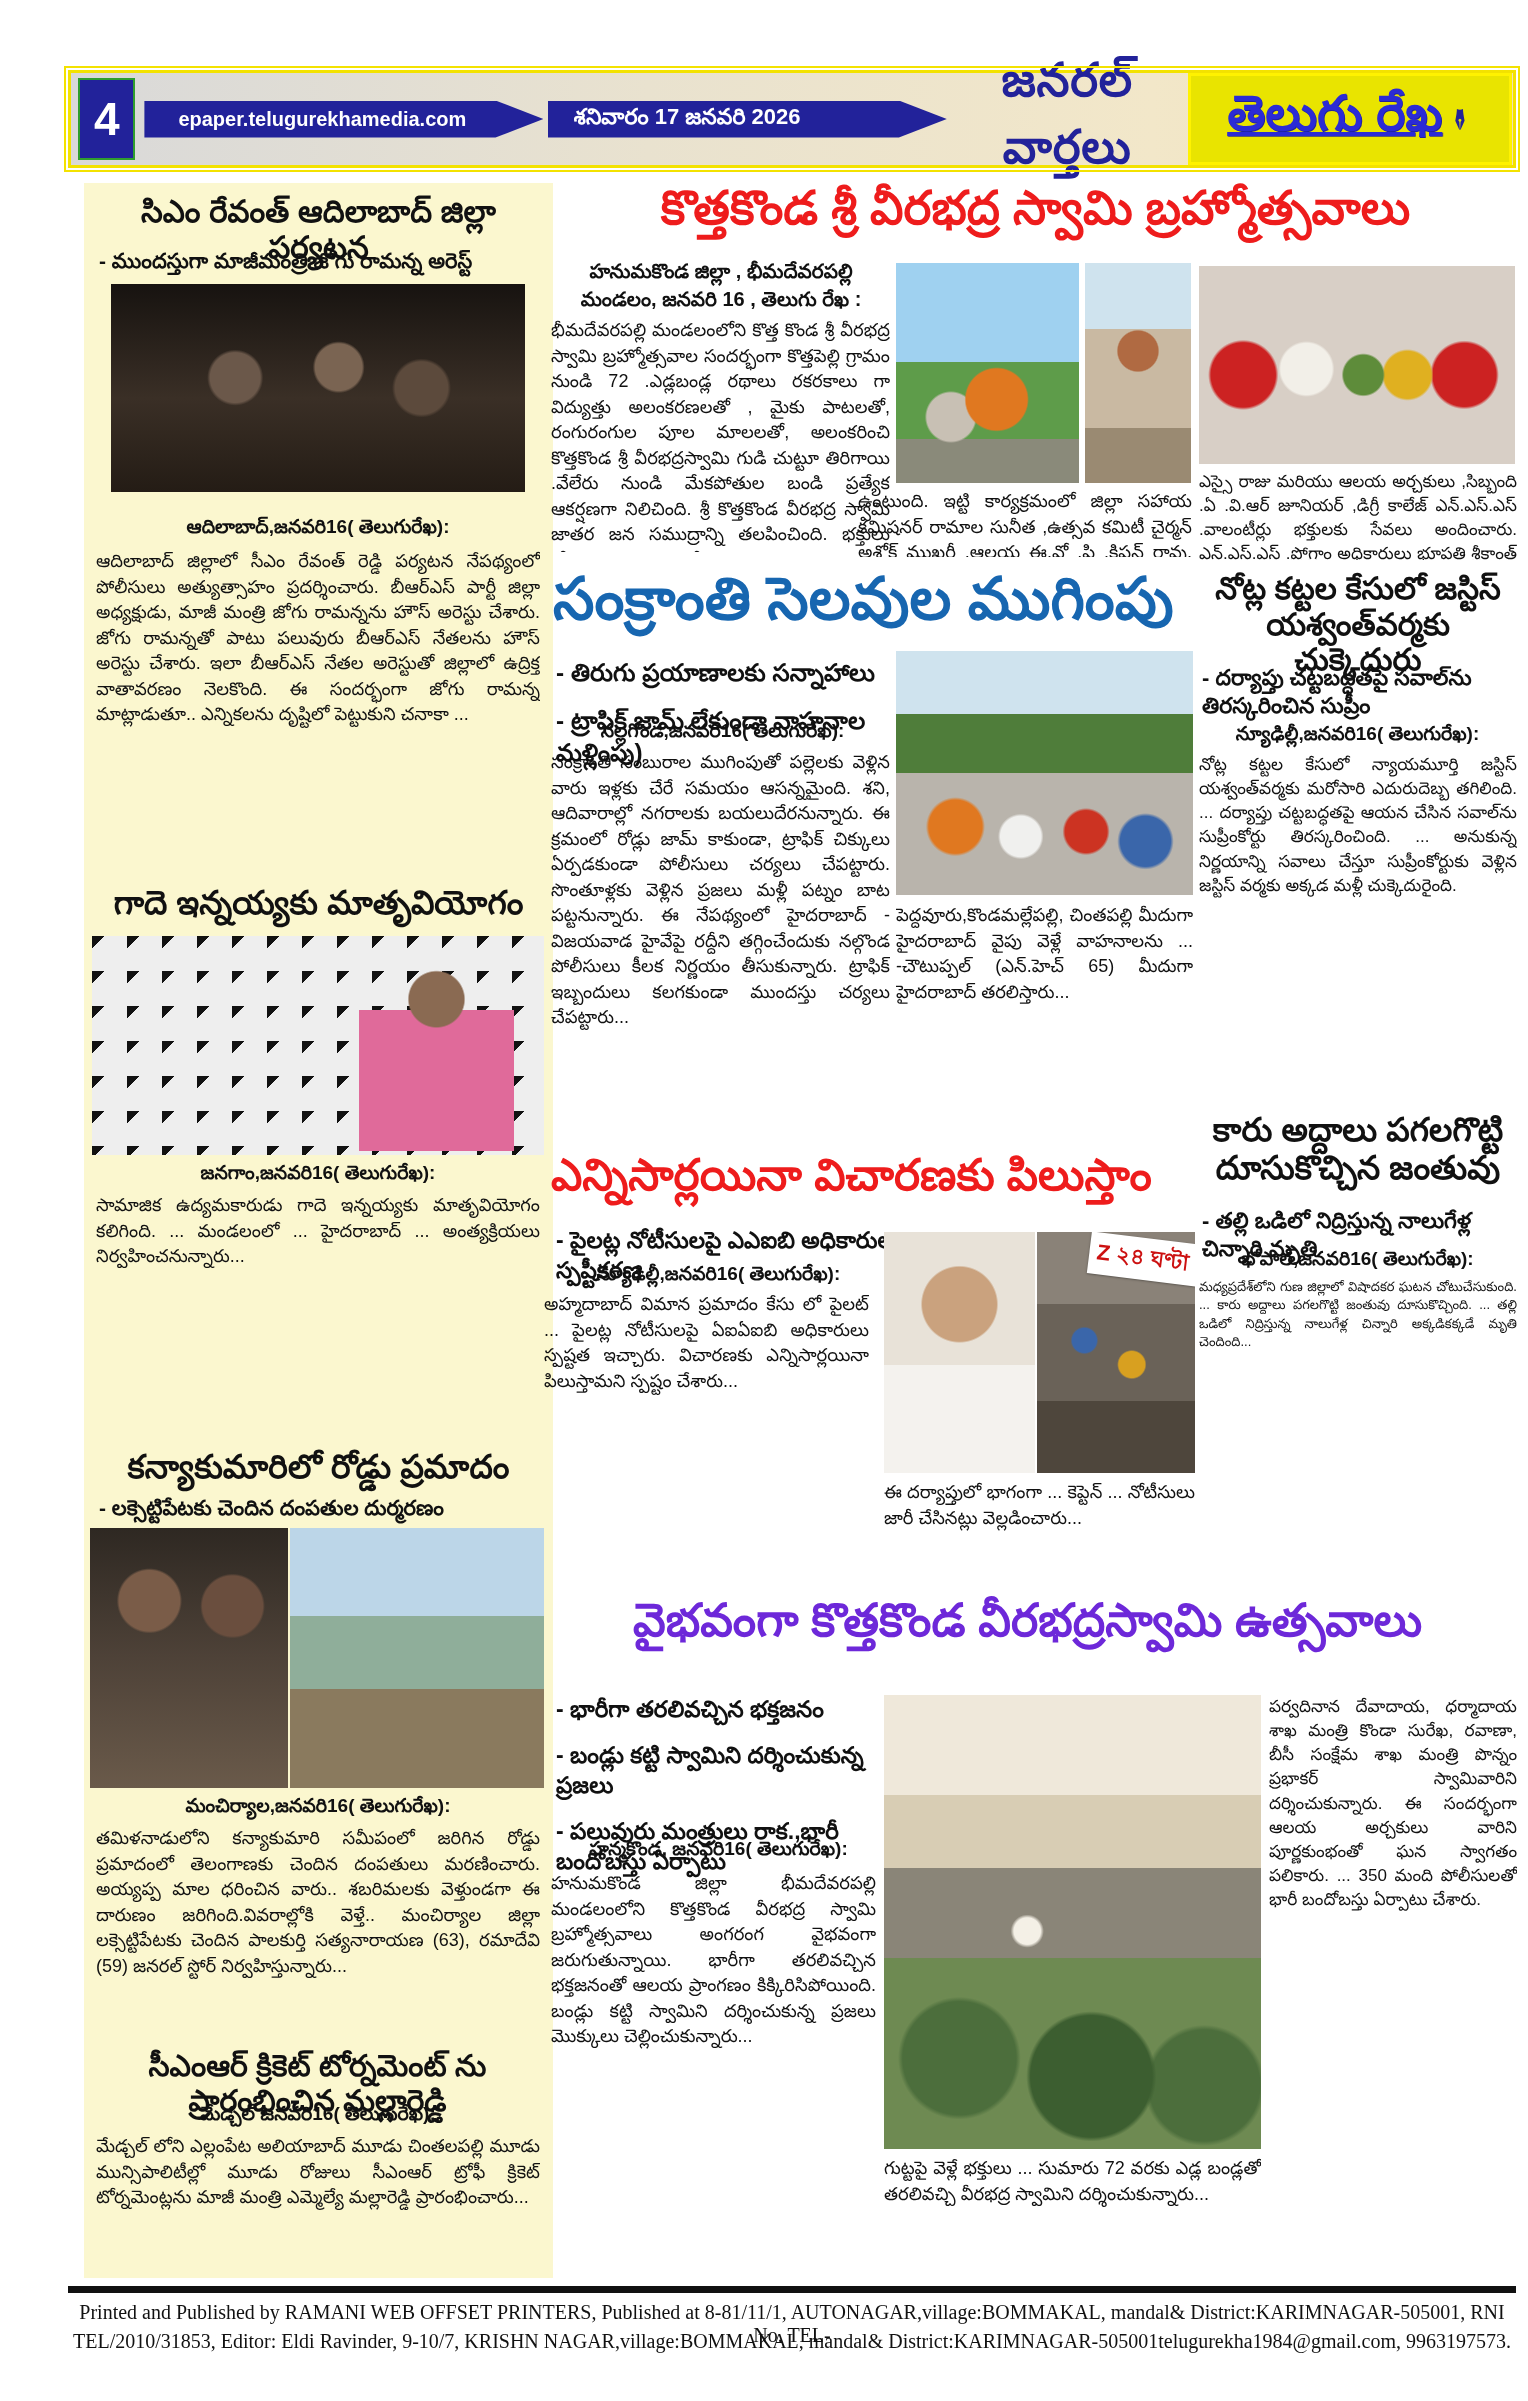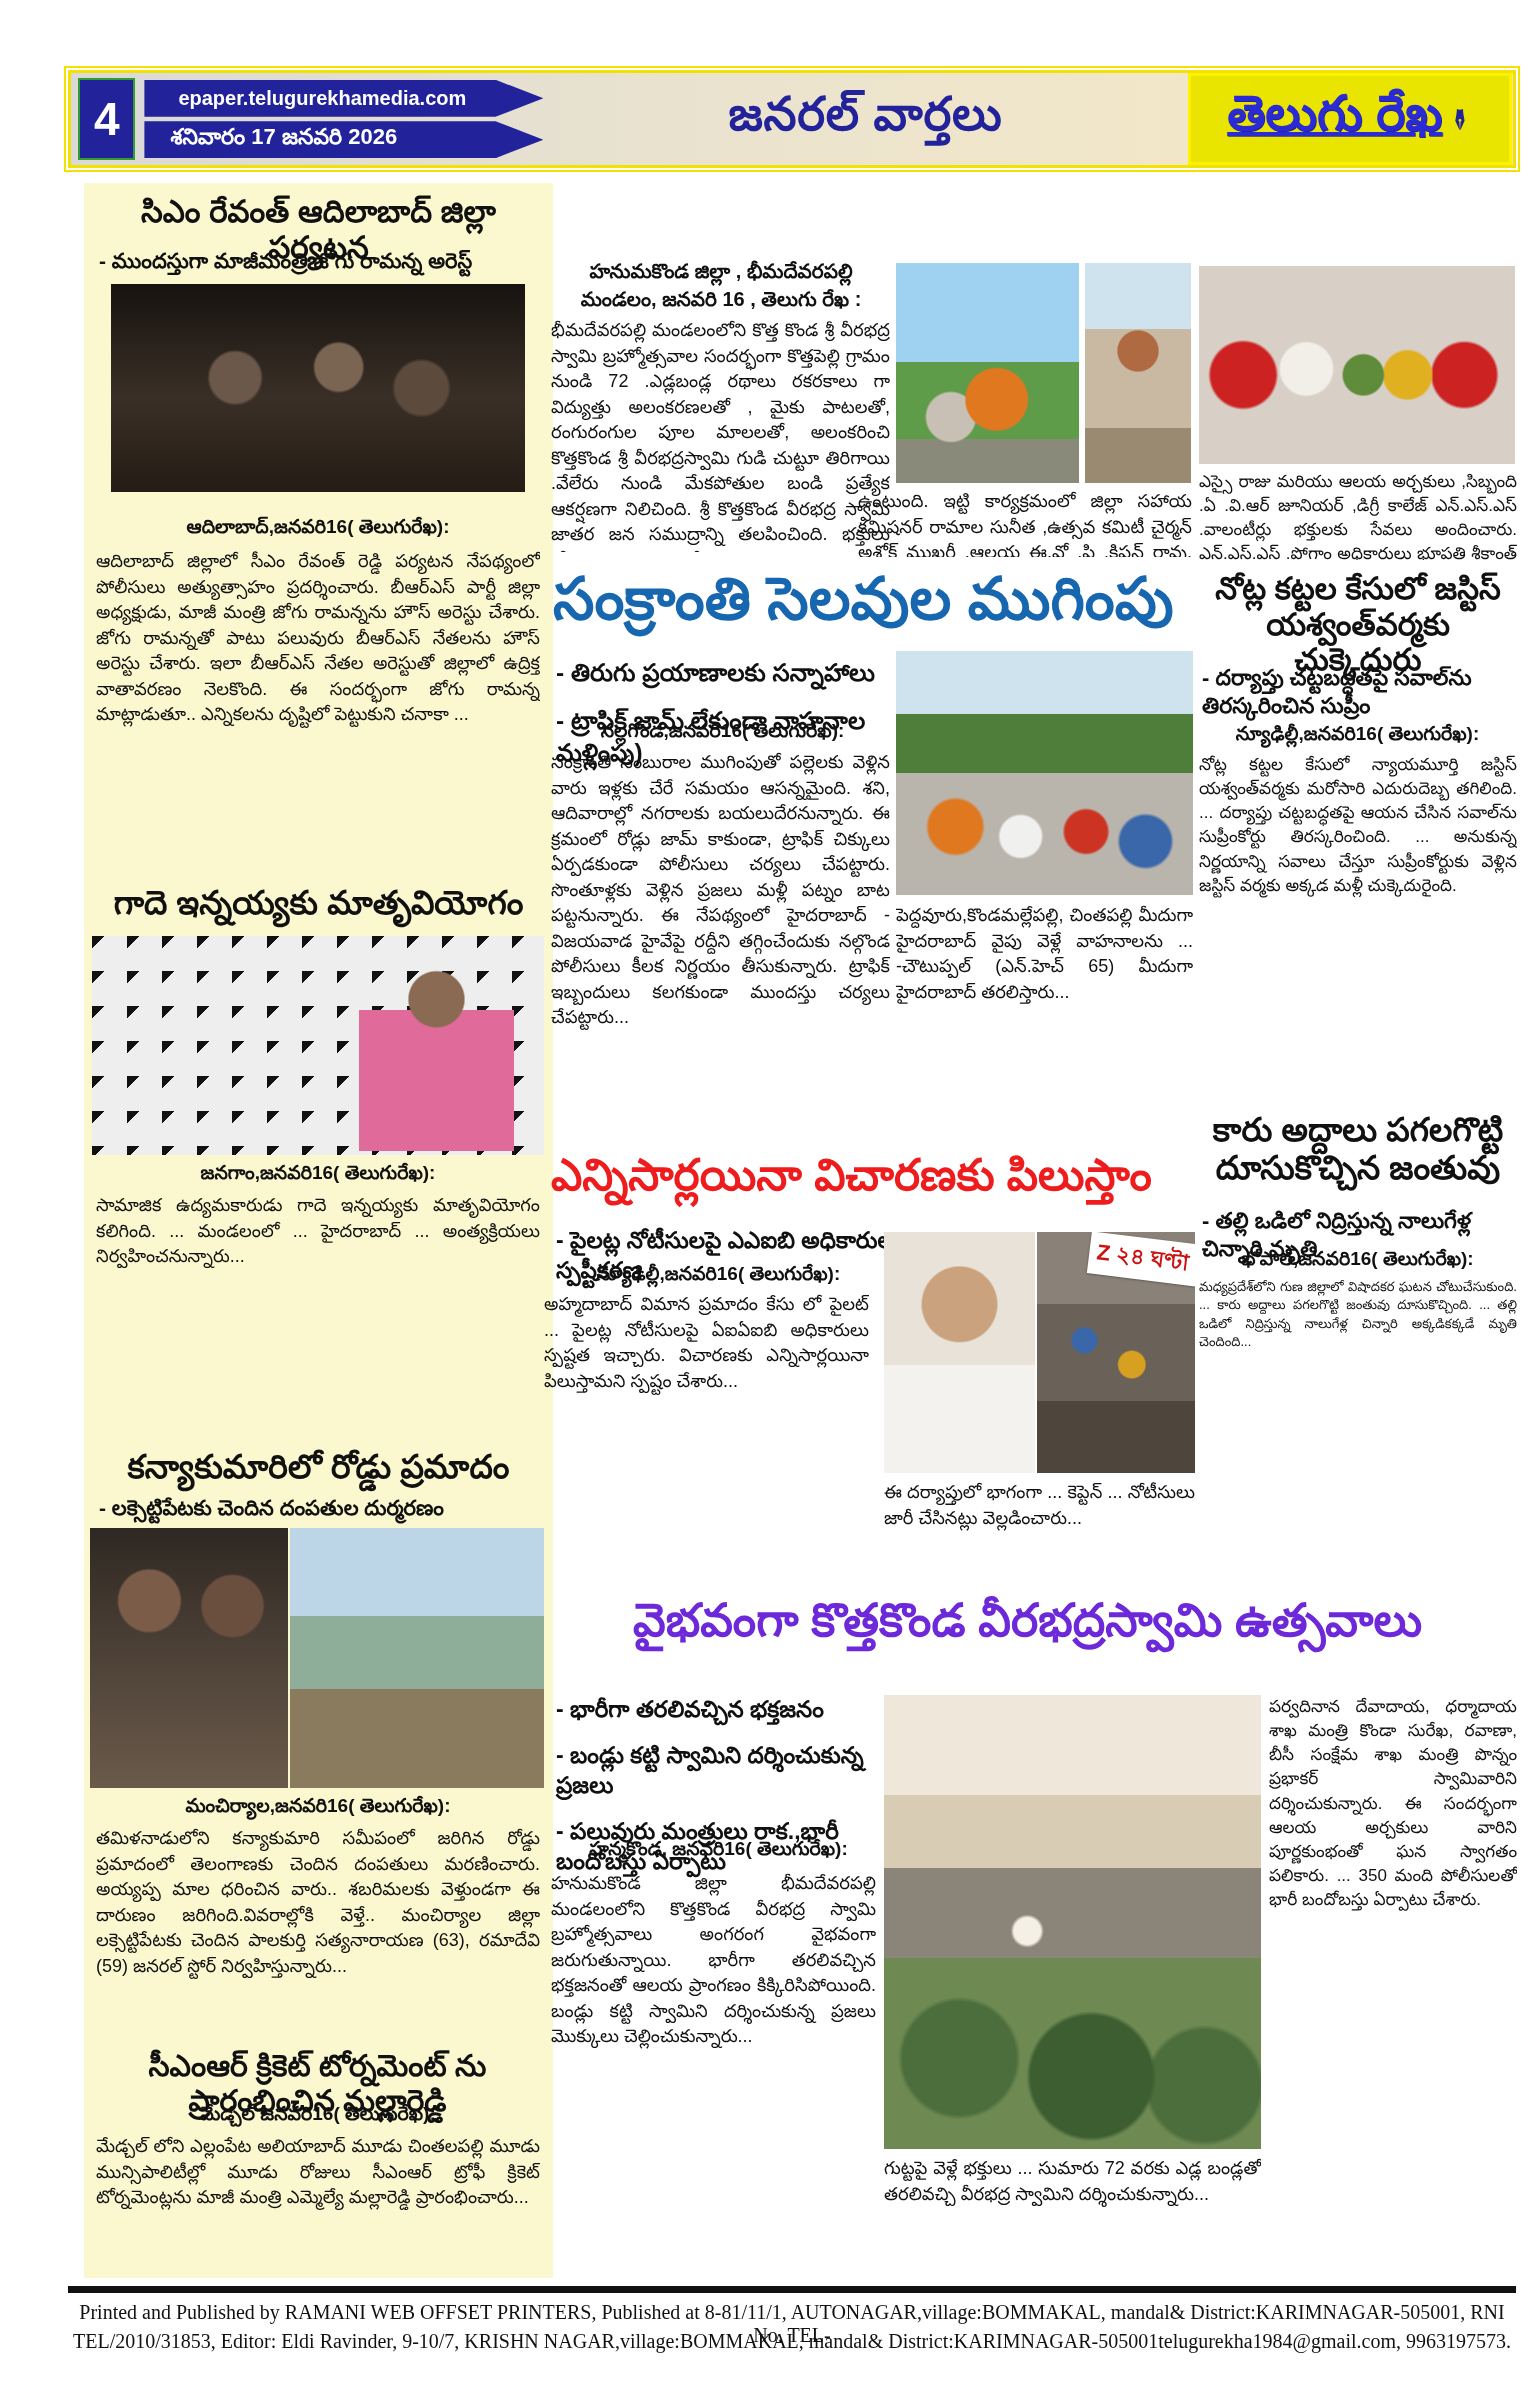--- a/index.html
+++ b/index.html
@@ -5,21 +5,21 @@
   html,body{margin:0;padding:0;background:#ffffff;}
   .page{position:relative;width:1528px;height:2401px;background:#ffffff;overflow:hidden;
         font-family:"Liberation Sans","DejaVu Sans",sans-serif;color:#111;}
   .abs{position:absolute;}
   
   .masthead{left:68px;top:70px;width:1448px;height:98px;border:3px solid #f3e200;outline:2.2px solid #f3e200;outline-offset:2.2px;
             background:linear-gradient(90deg,#d9d9d9 0%,#e9e2cf 40%,#f2e7c9 75%,#efe0b8 100%);
             display:flex;align-items:center;gap:9px;padding:0 0 0 7.4px;box-sizing:border-box;}
   .pagenum{width:53px;height:78px;background:#22229a;border:2.2px solid #2f9e2f;color:#fff;
            display:flex;align-items:center;justify-content:center;font-size:46px;font-weight:bold;}
-  .ribbons{display:flex;flex-direction:column;gap:4.4px;}
+  .ribbons{display:flex;flex-direction:row;gap:4.4px;}
   .ribbon{width:399px;height:37px;background:#22229a;color:#fff;font-weight:bold;
           display:flex;align-items:center;padding-left:34px;box-sizing:border-box;
           clip-path:polygon(0 0,88% 0,100% 50%,88% 100%,0 100%);}
   .ribbon.url{font-size:20px;}
   .ribbon.date{font-size:22px;padding-left:26px;}
   .section-title{flex:1;text-align:center;color:#22229a;font-size:47px;font-weight:800;letter-spacing:0.7px;}
   .brand-box{width:318px;height:86px;background:#e9e400;border:3px solid #fff200;margin-right:1.5px;
              display:flex;align-items:center;justify-content:center;gap:4.4px;}
   .brand-text{color:#2b2bd5;font-size:49px;font-weight:800;text-decoration:underline;text-decoration-thickness:4.4px;
               text-shadow:0.7px 0.7px 0 #22229a;}
@@ -95,20 +95,21 @@
        linear-gradient(180deg,#2e2822 0%,#4e4238 50%,#6a5a4a 100%);"></div>
   <div class="abs photo" style="left:290px;top:1528px;width:254px;height:260px;background:
        linear-gradient(180deg,#bcd6e8 0 34%,#8fae9a 34% 62%,#8a7a5e 62% 100%);"></div>
   <div class="abs dateline" style="left:99px;top:1795px;width:438px;">మంచిర్యాల,జనవరి16( తెలుగురేఖ):</div>
   <div class="abs body-text" style="left:96px;top:1826px;width:444px;height:216px;">తమిళనాడులోని కన్యాకుమారి సమీపంలో జరిగిన రోడ్డు ప్రమాదంలో తెలంగాణకు చెందిన దంపతులు మరణించారు. అయ్యప్ప మాల ధరించిన వారు.. శబరిమలకు వెళ్తుండగా ఈ దారుణం జరిగింది.వివరాల్లోకి వెళ్తే.. మంచిర్యాల జిల్లా లక్సెట్టిపేటకు చెందిన పాలకుర్తి సత్యనారాయణ (63), రమాదేవి (59) జనరల్ స్టోర్ నిర్వహిస్తున్నారు...</div>
 
   <div class="abs hl hl-c black" style="left:90px;top:2049px;width:455px;font-size:30px;">సీఎంఆర్ క్రికెట్ టోర్నమెంట్ ను ప్రారంభించిన మల్లారెడ్డి</div>
   <div class="abs dateline" style="left:99px;top:2103px;width:438px;">మేడ్చల్  జనవరి16( తెలుగురేఖ):</div>
   <div class="abs body-text" style="left:96px;top:2134px;width:444px;height:133px;">మేడ్చల్ లోని ఎల్లంపేట అలియాబాద్ మూడు చింతలపల్లి మూడు మున్సిపాలిటీల్లో మూడు రోజులు సీఎంఆర్ ట్రోఫీ క్రికెట్ టోర్నమెంట్లను మాజీ మంత్రి ఎమ్మెల్యే మల్లారెడ్డి ప్రారంభించారు...</div>
 
+  <div class="abs hl hl-c red" style="left:551px;top:181px;width:969px;font-size:47px;">కొత్తకొండ  శ్రీ వీరభద్ర స్వామి బ్రహ్మోత్సవాలు</div>
   <div class="abs dateline" style="left:553px;top:260px;width:336px;font-size:20px;">హనుమకొండ జిల్లా , భీమదేవరపల్లి మండలం, జనవరి 16 , తెలుగు రేఖ :</div>
   <div class="abs body-text" style="left:551px;top:318px;width:339px;height:234px;">భీమదేవరపల్లి మండలంలోని కొత్త కొండ శ్రీ వీరభద్ర స్వామి బ్రహ్మోత్సవాల సందర్భంగా కొత్తపెల్లి గ్రామం నుండి 72 .ఎడ్లబండ్ల రథాలు రకరకాలు గా విద్యుత్తు అలంకరణలతో , మైకు పాటలతో, రంగురంగుల పూల మాలలతో, అలంకరించి కొత్తకొండ శ్రీ వీరభద్రస్వామి గుడి చుట్టూ తిరిగాయి .వేలేరు నుండి మేకపోతుల బండి ప్రత్యేక ఆకర్షణగా నిలిచింది. శ్రీ కొత్తకొండ వీరభద్ర స్వామి జాతర జన సముద్రాన్ని తలపించింది. భక్తులు కోరికలు కోరుకొని మొక్కులు సమర్పించుకున్నారు...</div>
   <div class="abs photo" style="left:896px;top:263px;width:183px;height:220px;background:
        radial-gradient(circle at 55% 62%, #e07820 0 18%, transparent 19%),
        radial-gradient(circle at 30% 70%, #c8c0b4 0 12%, transparent 13%),
        linear-gradient(180deg,#9fd1f0 0 45%,#5e9c4a 45% 80%,#8a8a7a 80% 100%);"></div>
   <div class="abs photo" style="left:1085px;top:263px;width:106px;height:220px;background:
        radial-gradient(circle at 50% 40%, #b06a42 0 14%, transparent 15%),
        linear-gradient(180deg,#cfe3ee 0 30%,#c9b9a2 30% 75%,#9a8a72 75% 100%);"></div>
   <div class="abs body-text" style="left:858px;top:489px;width:334px;height:68px;">ఉంటుంది. ఇట్టి కార్యక్రమంలో జిల్లా సహాయ కమిషనర్ రామాల సునీత ,ఉత్సవ కమిటీ చైర్మన్ అశోక్ ముఖర్జీ ,ఆలయ ఈ.వో .పి .కిషన్ రావు,        సీ.ఐ .పులి రమేష్</div>

